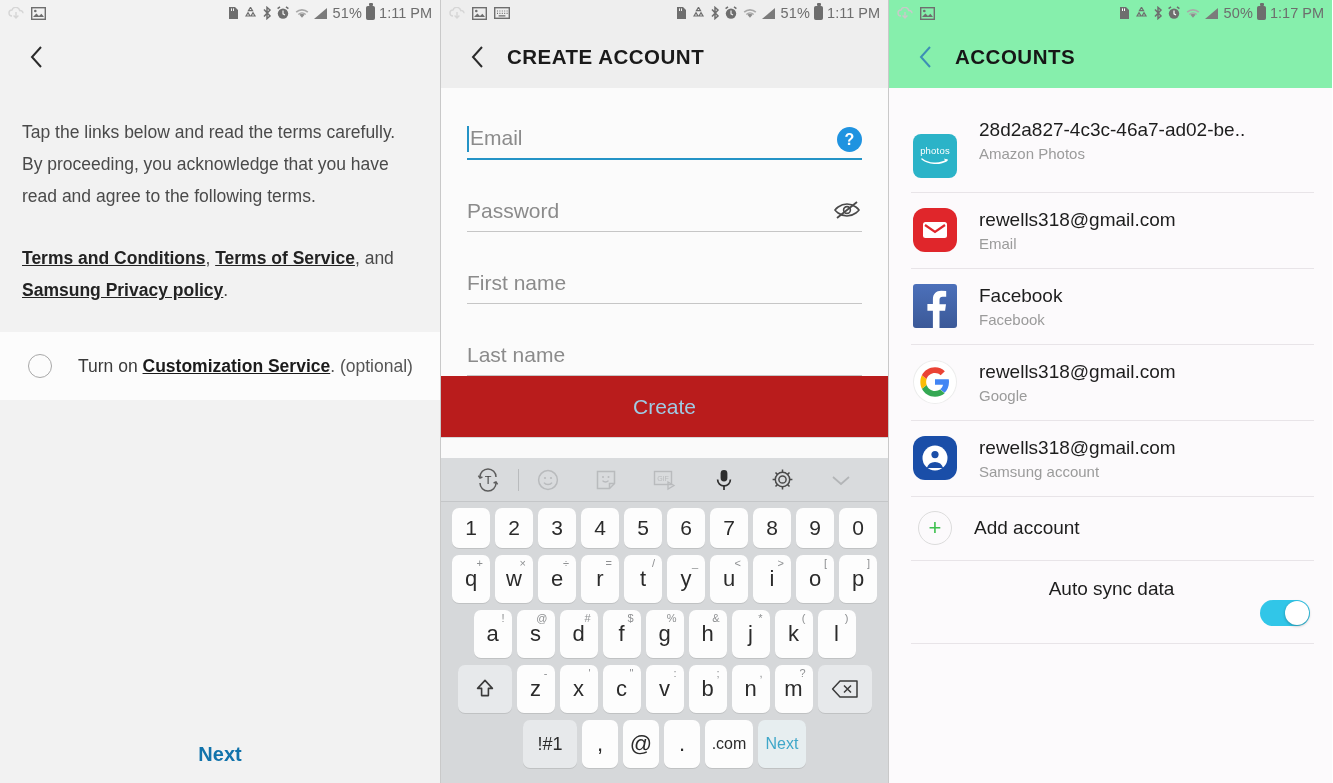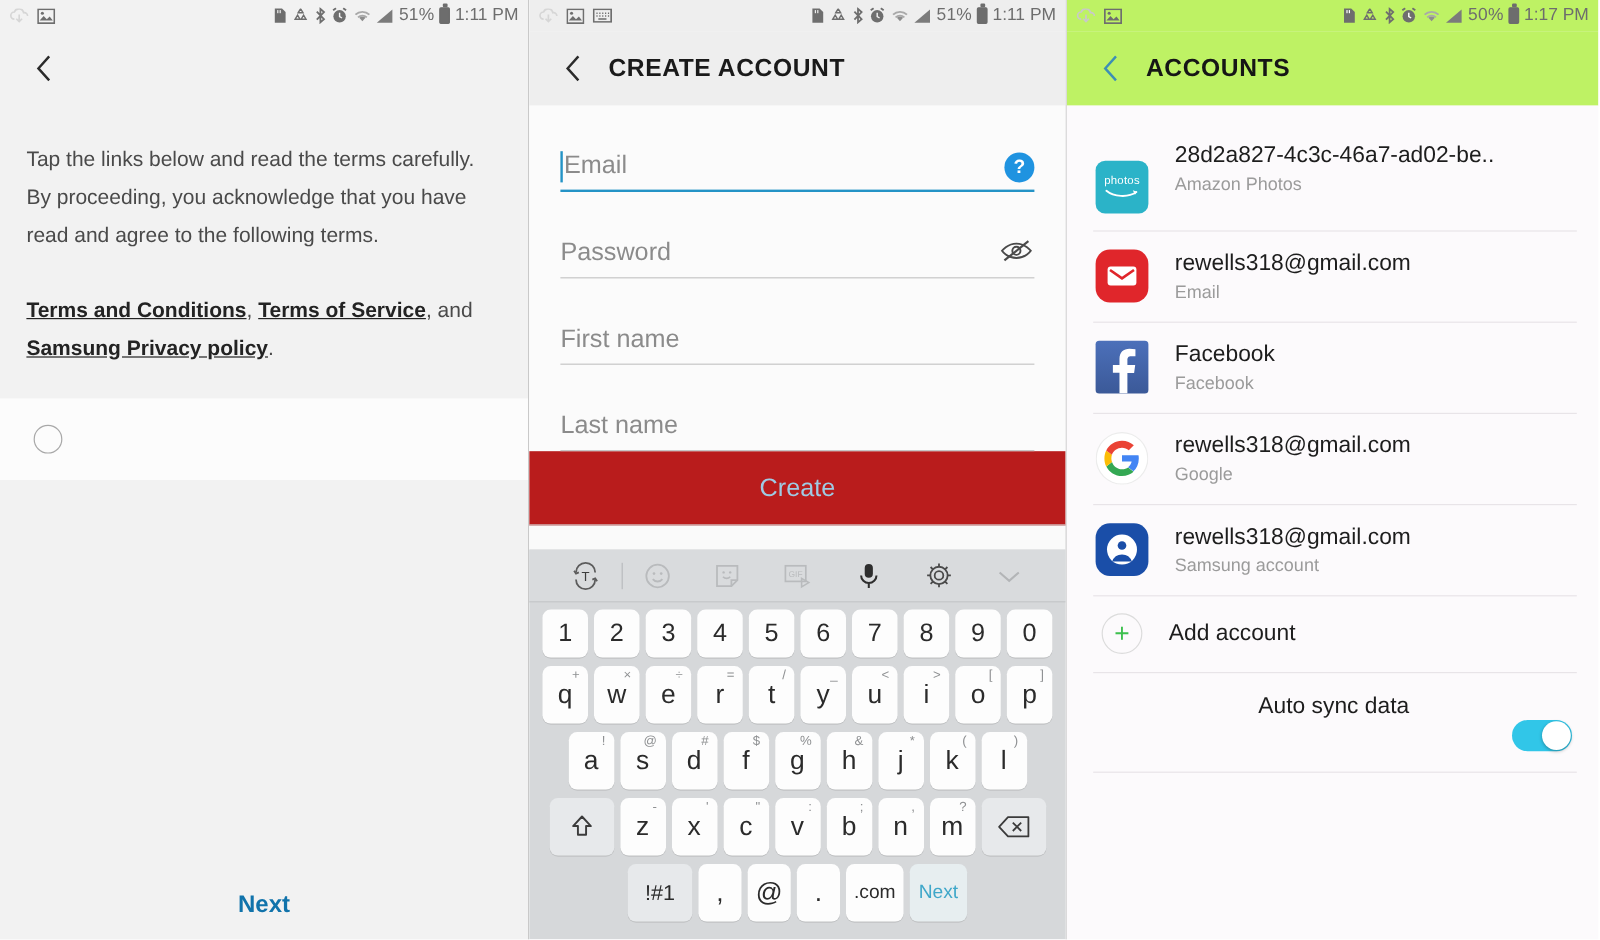--- a/index.html
+++ b/index.html
@@ -102,21 +102,21 @@
   .key.del { width: 54px; }
   .key.sym { width: 54px; font-size: 18px; }
   .key.comma { width: 36px; }
   .key.at { width: 36px; }
   .key.space { flex: 1; max-width: 172px; font-size: 15px; color: #4c4c4c; }
   .key.period { width: 36px; }
   .key.dotcom { width: 48px; font-size: 16px; }
   .key.next { width: 48px; font-size: 16px; color: #3fa7c9; background: #e7eef0; }
 
   
-  .p3-head { background: #bef264; }
+  .p3-head { background: #86efac; }
   .p3-head .title { color: #161616; }
   .p3-head .back svg { stroke: #3d8fb5; }
   .acct-list { background: #fcfafc; }
   .acct-row { display: flex; align-items: center; gap: 22px; padding: 14px 22px 14px 24px;
               position: relative; min-height: 76px; }
   .acct-row + .acct-row:before,
   .acct-row.sep:before {
     content: ""; position: absolute; left: 22px; right: 18px; top: 0; height: 1px; background: #e8e4e8;
   }
   .acct-ico { width: 44px; height: 44px; border-radius: 10px; flex: 0 0 auto;
@@ -223,20 +223,21 @@
 
     <div class="p1-body">
       <div class="legal-para">Tap the links below and read the terms carefully. By proceeding, you acknowledge that you have read and agree to the following terms.</div>
       <div class="legal-links">
         <a href="#">Terms and Conditions</a><span>, </span><a href="#">Terms of Service</a><span>, and </span><a href="#">Samsung Privacy policy</a><span>.</span>
       </div>
     </div>
 
     <div class="p1-optrow">
       <span class="radio-circle"></span>
+      <span class="opt-text"><span>Turn on </span><b>Customization Service</b><span class="optional">. (optional)</span></span>
     </div>
 
     <div class="p1-spacer"></div>
 
     <div class="p1-next">
       <span class="lbl">Next</span>
     </div>
   </div>
 
   <div class="panel panel-2">

